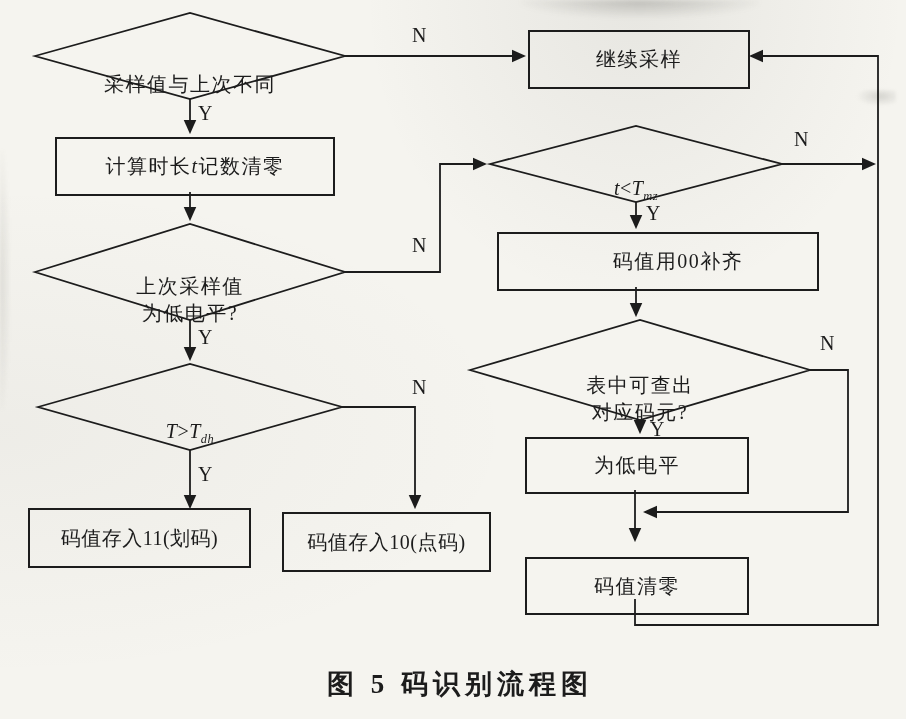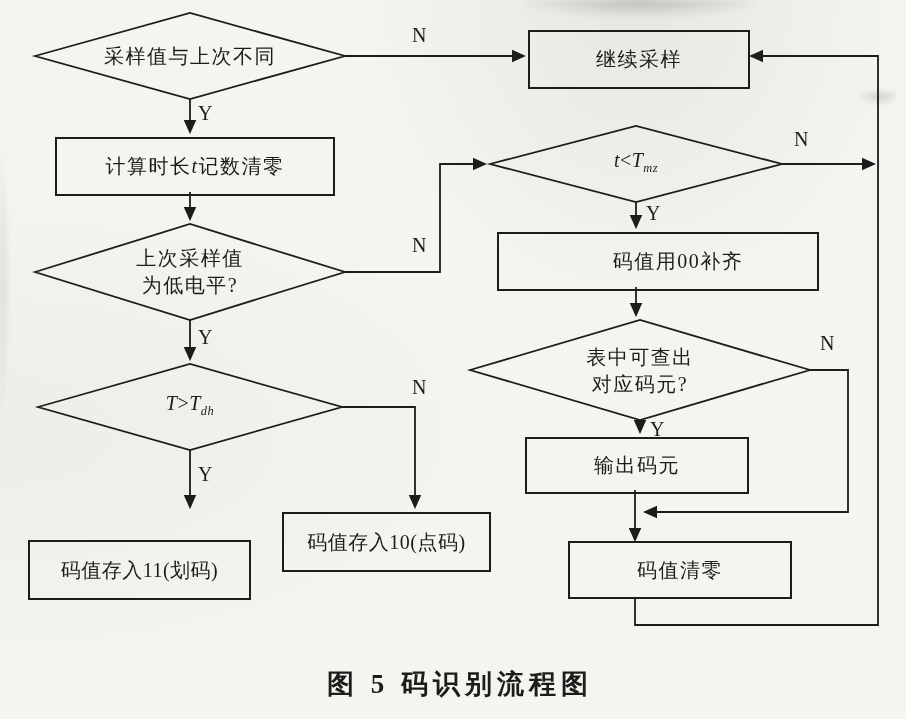--- a/index.html
+++ b/index.html
@@ -26,20 +26,21 @@
     font-size: 20px; letter-spacing: 1.5px;
     background: transparent;
   }
   .dtext {
     position: absolute;
     display: flex; flex-direction: column;
     align-items: center; justify-content: center;
     text-align: center;
     font-size: 20px; letter-spacing: 1.5px;
     line-height: 27px;
+    margin-top: 28px;
   }
   .elabel {
     position: absolute;
     font-size: 20px;
     letter-spacing: 0;
   }
   .caption {
     position: absolute;
     left: 0; top: 666px; width: 100%;
     text-align: center;
@@ -100,28 +101,28 @@
 
   <div class="rect-node" style="left:55px;top:137px;width:276px;height:55px;">
     <span><span>计算时长</span><i>t</i><span>记数清零</span></span>
   </div>
 
   <div class="rect-node" style="left:497px;top:232px;width:278px;height:55px;padding-left:40px;">
     <span>码值用00补齐</span>
   </div>
 
   <div class="rect-node" style="left:525px;top:437px;width:220px;height:53px;">
-    <span>输出码元</span>
+    <span>为低电平</span>
   </div>
 
-  <div class="rect-node" style="left:525px;top:541px;width:220px;height:54px;margin-left:43px;">
+  <div class="rect-node" style="left:525px;top:557px;width:220px;height:54px;">
     <span>码值清零</span>
   </div>
 
-  <div class="rect-node" style="left:28px;top:540px;width:219px;height:56px;letter-spacing:0.5px;">
+  <div class="rect-node" style="left:28px;top:508px;width:219px;height:56px;letter-spacing:0.5px;">
     <span>码值存入11(划码)</span>
   </div>
 
   <div class="rect-node" style="left:274px;top:512px;width:205px;height:56px;letter-spacing:0.5px;margin-left:8px;">
     <span>码值存入10(点码)</span>
   </div>
 
   <div class="dtext" style="left:50px;top:41px;width:280px;height:30px;">
     <span>采样值与上次不同</span>
   </div>

